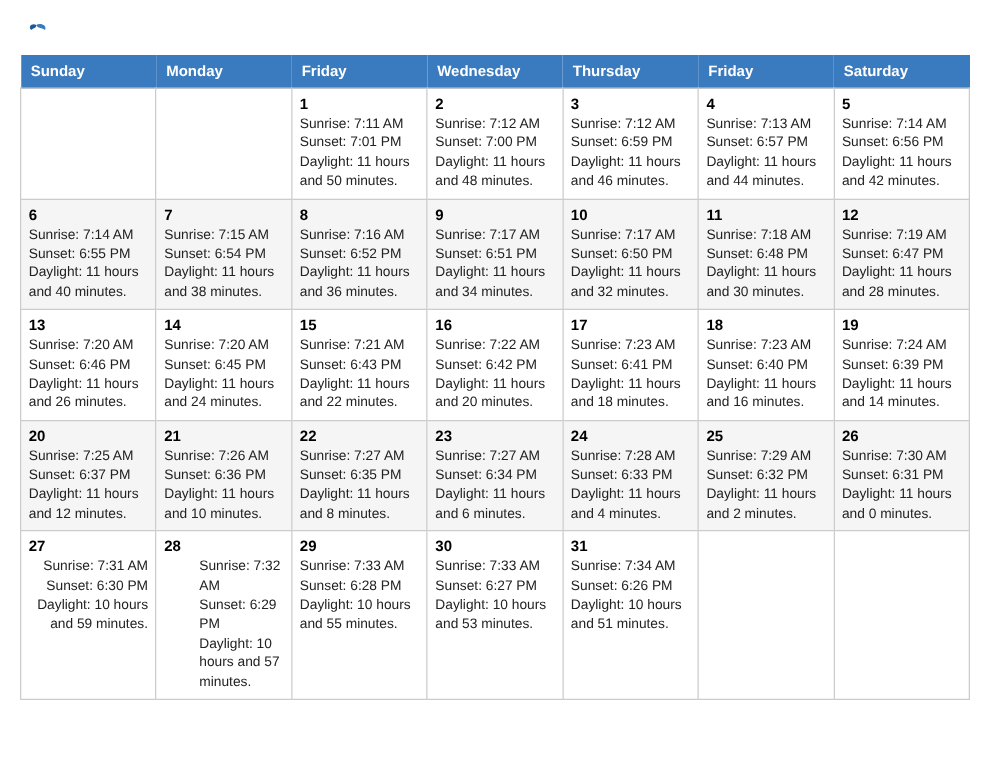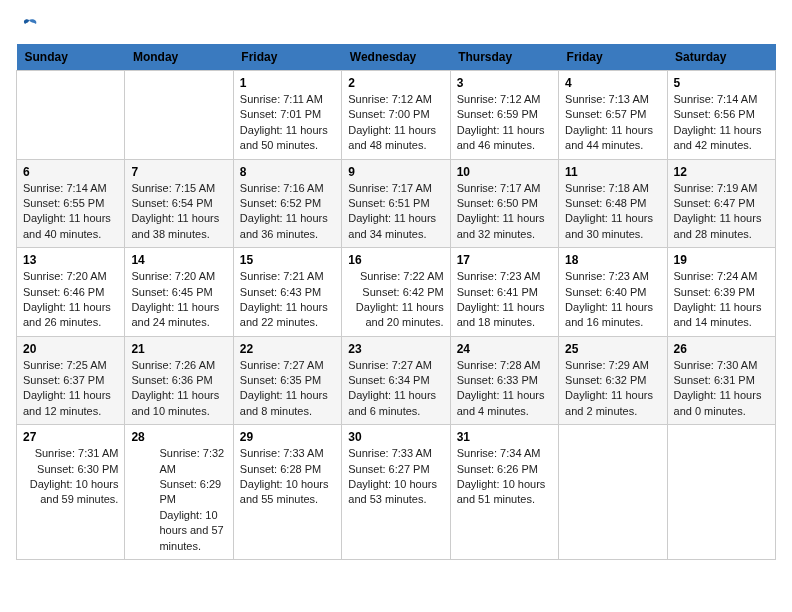--- a/index.html
+++ b/index.html
@@ -38,21 +38,21 @@
       font-size: 14px;
       color: #555;
     }
     table {
       width: 100%;
       border-collapse: collapse;
       font-size: 11px;
     }
     th {
       background-color: #3a7abf;
-      color: #000000;
+      color: #ffffff;
       text-align: left;
       padding: 6px 8px;
       font-size: 12px;
       font-weight: bold;
       margin-top: 45px;
     }
     td {
       border: 1px solid #ccc;
       vertical-align: top;
       padding: 5px 6px;
@@ -206,21 +206,21 @@
 Daylight: 11 hours and 24 minutes.</div>
         </td>
         <td>
           <span class="day-number">15</span>
           <div class="day-info" style="white-space: pre-line;">Sunrise: 7:21 AM
 Sunset: 6:43 PM
 Daylight: 11 hours and 22 minutes.</div>
         </td>
         <td>
           <span class="day-number">16</span>
-          <div class="day-info" style="white-space: pre-line; text-align: right;">Sunrise: 7:22 AM
+          <div class="day-info" style="white-space: pre-line;">Sunrise: 7:22 AM
 Sunset: 6:42 PM
 Daylight: 11 hours and 20 minutes.</div>
         </td>
         <td>
           <span class="day-number">17</span>
           <div class="day-info" style="white-space: pre-line;">Sunrise: 7:23 AM
 Sunset: 6:41 PM
 Daylight: 11 hours and 18 minutes.</div>
         </td>
         <td>

